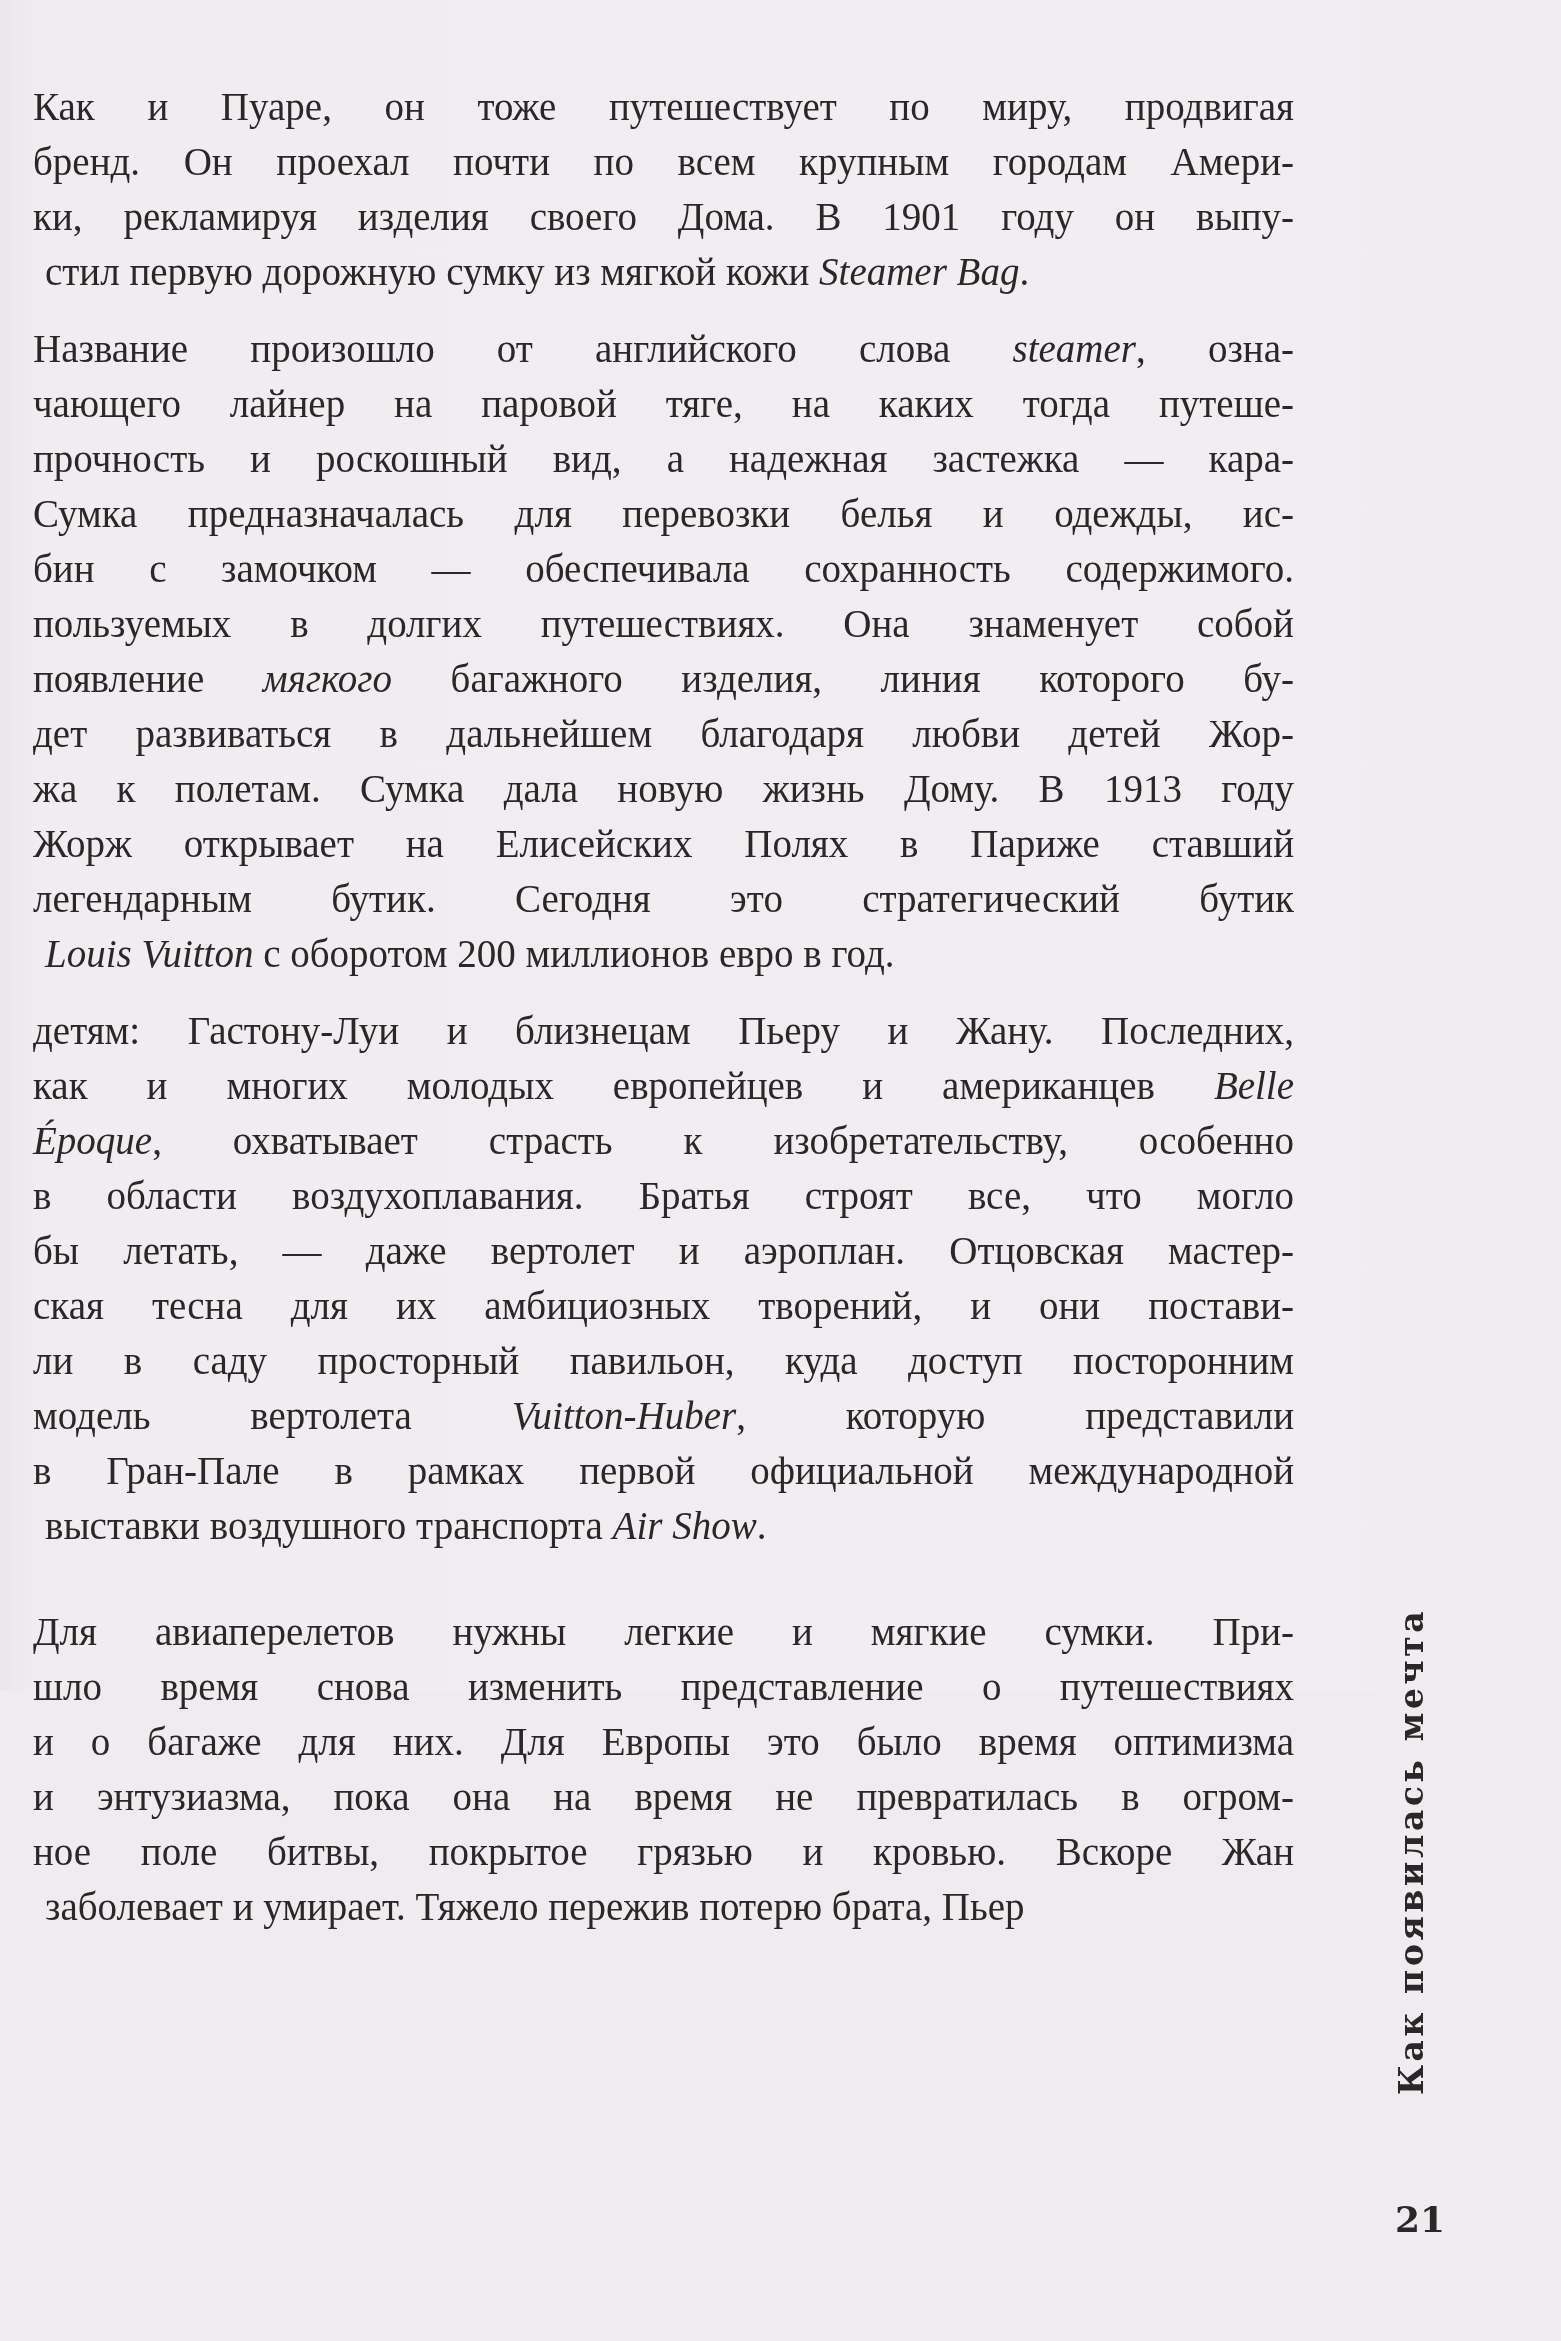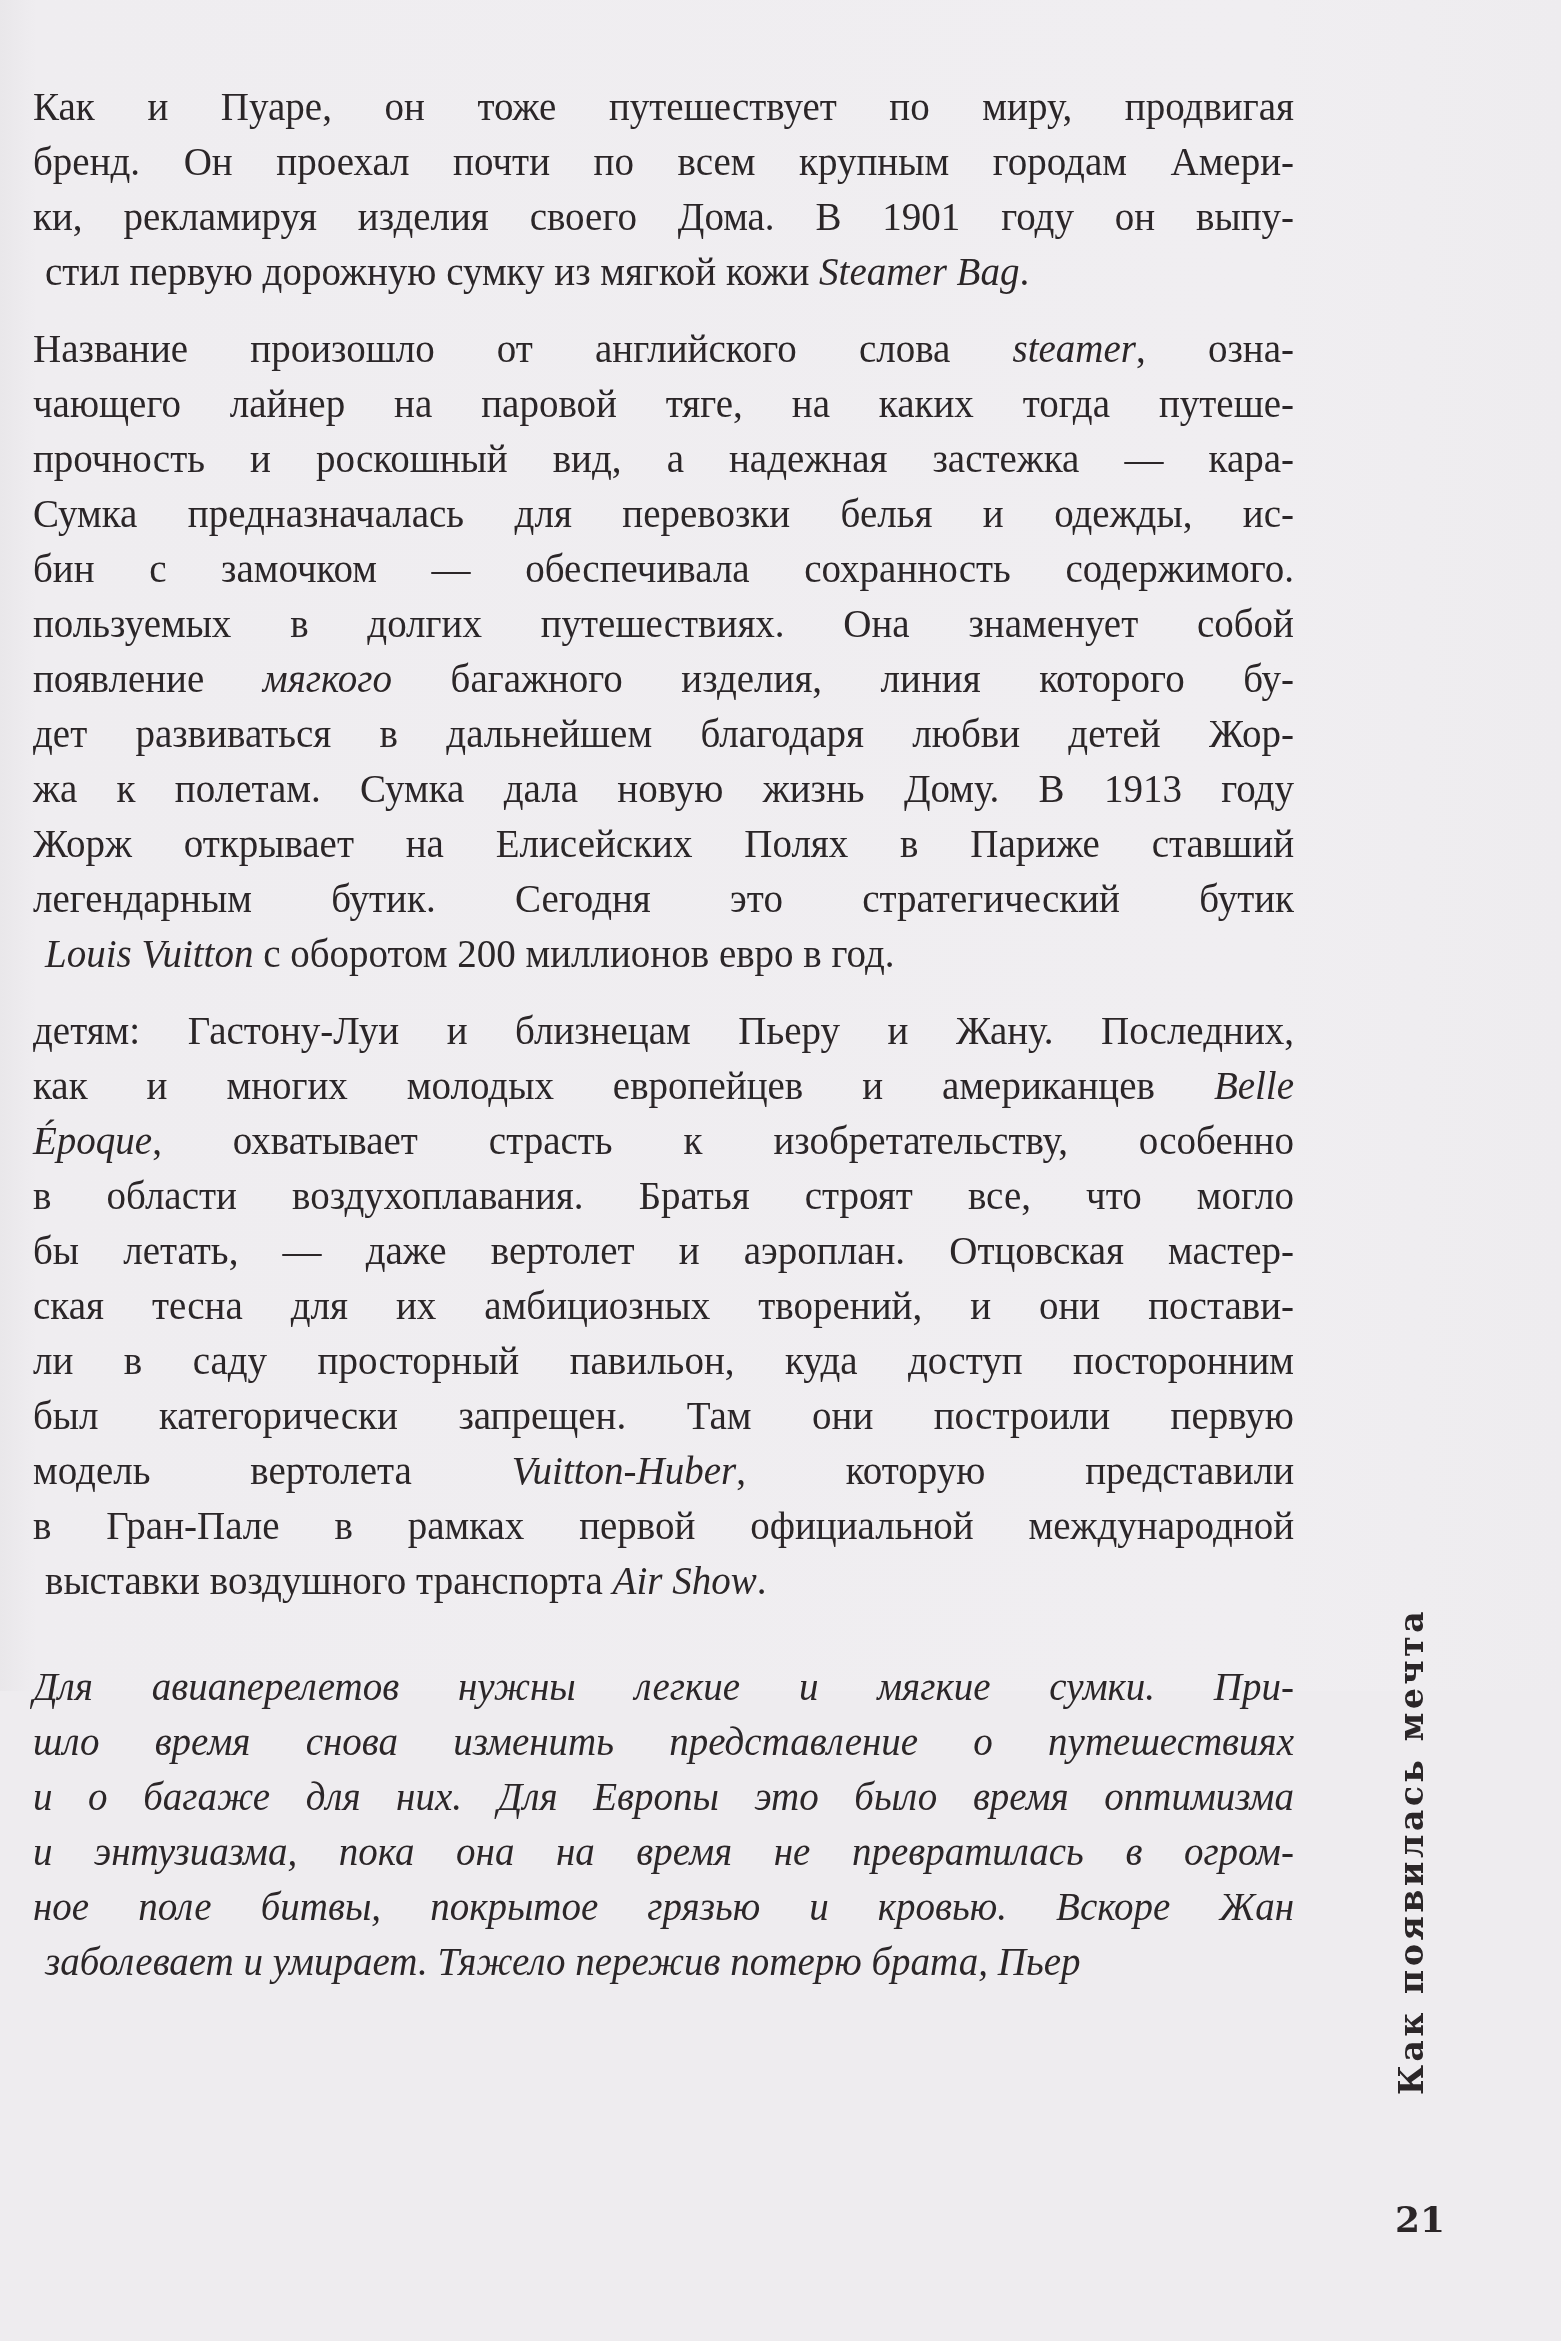--- a/index.html
+++ b/index.html
@@ -30,21 +30,21 @@
       line-height: 55px;
       text-align: justify;
       hyphens: manual;
     }
     .para {
       margin: 0;
       text-align: justify;
       text-align-last: left;
     }
     .para + .para { margin-top: 22px; }
-    .para.gap-large { margin-top: 51px; font-style: italic; }
+    .para.gap-large { margin-top: 51px; }
     .line {
       display: block;
       text-align: justify;
       text-align-last: justify;
       white-space: nowrap;
       height: 55px;
     }
     .line.last {
       text-align-last: left;
       margin-left: 12px;
@@ -101,21 +101,20 @@
         <span class="line last"><i>Louis Vuitton</i> с оборотом 200 миллионов евро в год.</span>
       </p>
     <p class="para">
         <span class="line">детям: Гастону-Луи и близнецам Пьеру и Жану. Последних,</span>
         <span class="line">как и многих молодых европейцев и американцев <i>Belle</i></span>
         <span class="line"><i>Époque</i>, охватывает страсть к изобретательству, особенно</span>
         <span class="line">в области воздухоплавания. Братья строят все, что могло</span>
         <span class="line">бы летать, — даже вертолет и аэроплан. Отцовская мастер-</span>
         <span class="line">ская тесна для их амбициозных творений, и они постави-</span>
         <span class="line">ли в саду просторный павильон, куда доступ посторонним</span>
-        <span class="line">был категорически запрещен. Там они построили первую</span>
         <span class="line">модель вертолета <i>Vuitton-Huber</i>, которую представили</span>
         <span class="line">в Гран-Пале в рамках первой официальной международной</span>
         <span class="line last">выставки воздушного транспорта <i>Air Show</i>.</span>
       </p>
     <p class="para gap-large">
         <span class="line">Для авиаперелетов нужны легкие и мягкие сумки. При-</span>
         <span class="line">шло время снова изменить представление о путешествиях</span>
         <span class="line">и о багаже для них. Для Европы это было время оптимизма</span>
         <span class="line">и энтузиазма, пока она на время не превратилась в огром-</span>
         <span class="line">ное поле битвы, покрытое грязью и кровью. Вскоре Жан</span>

